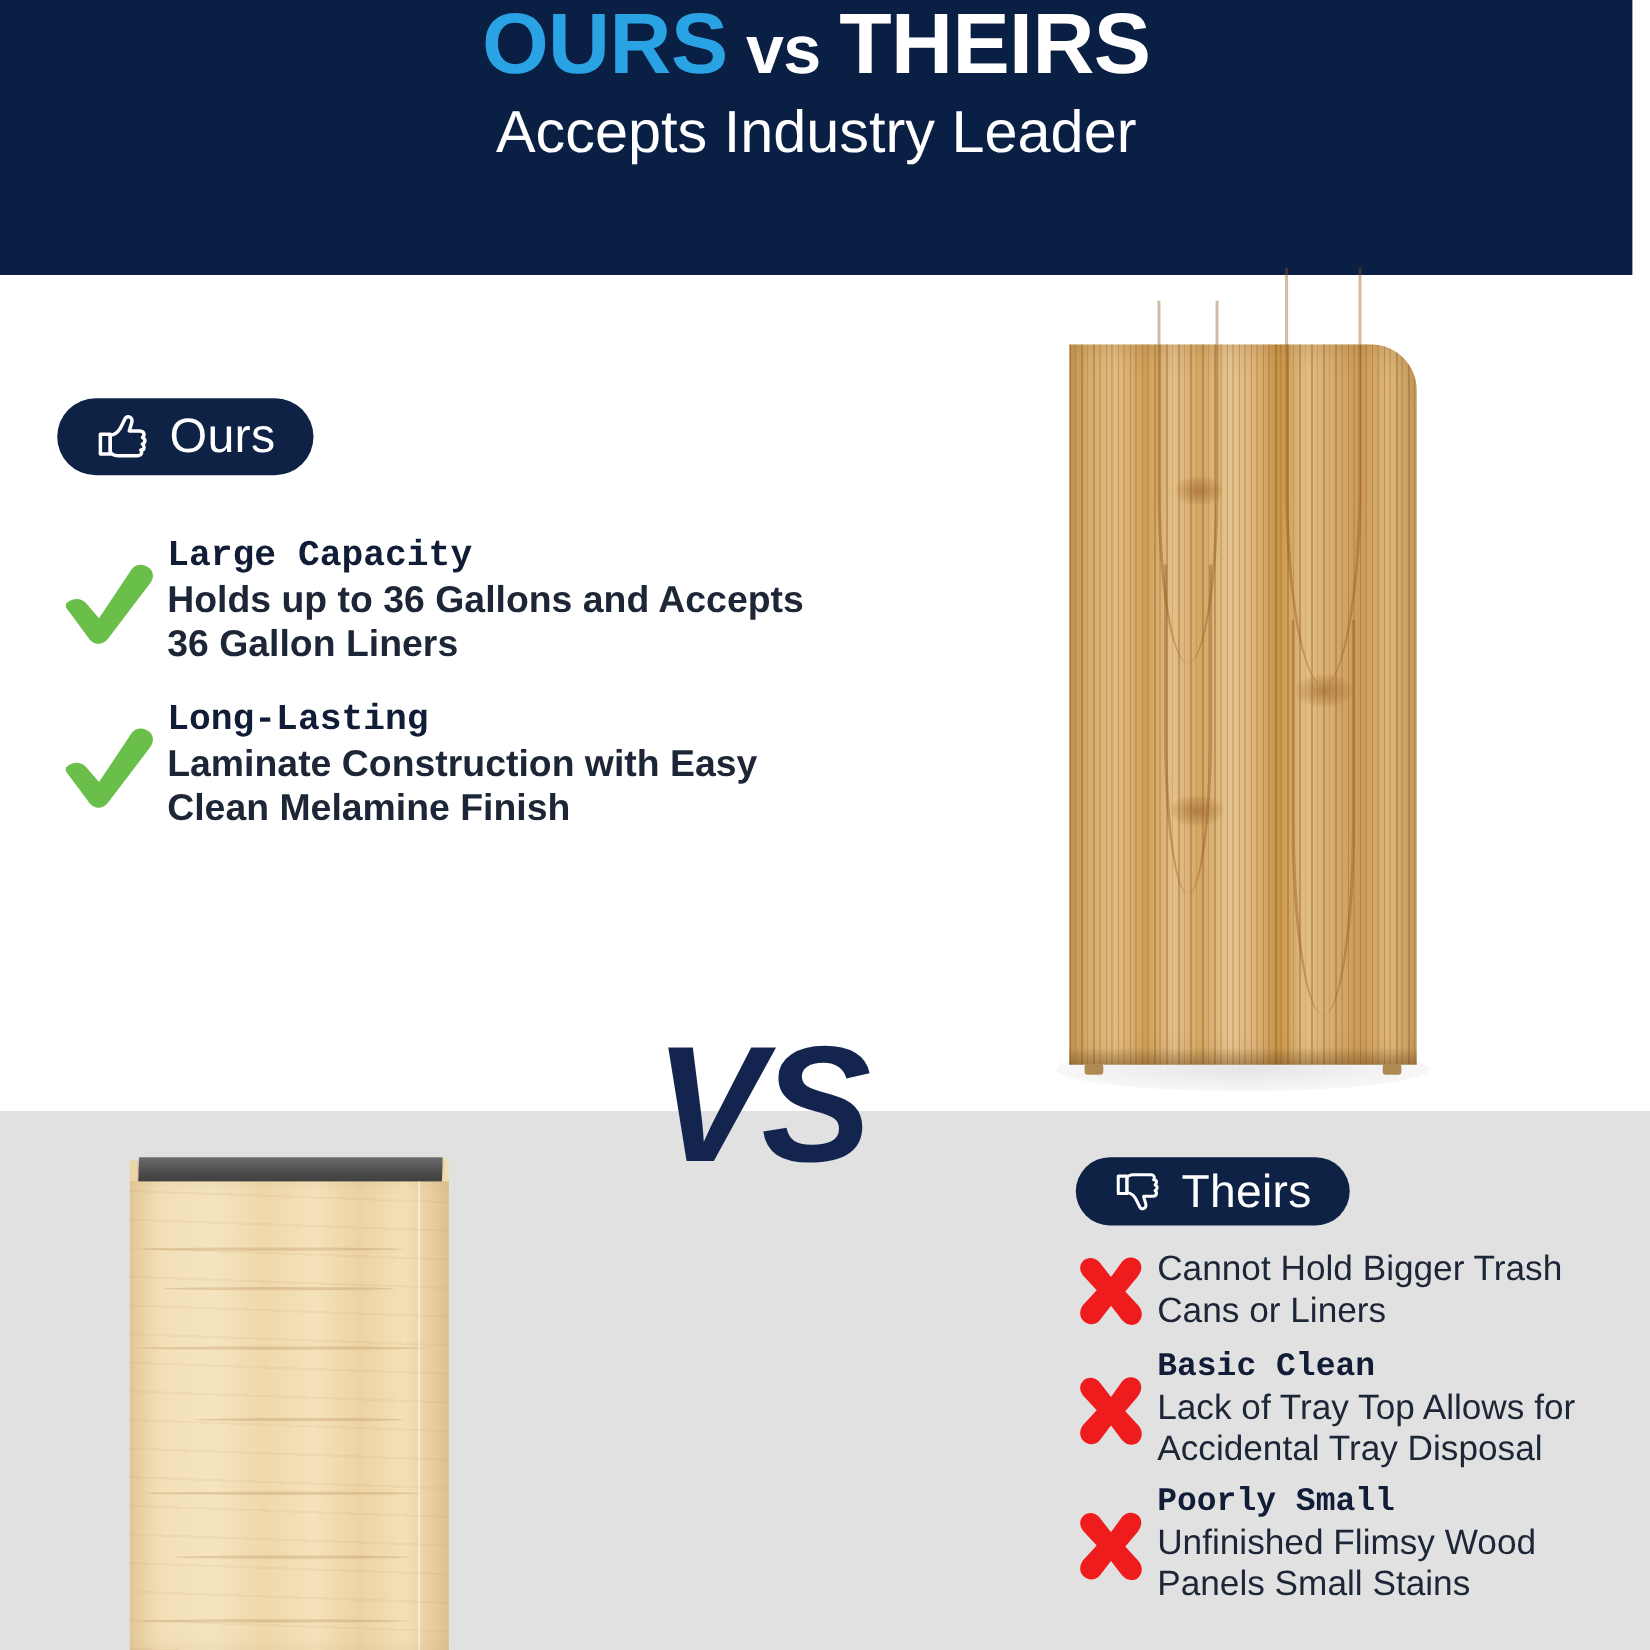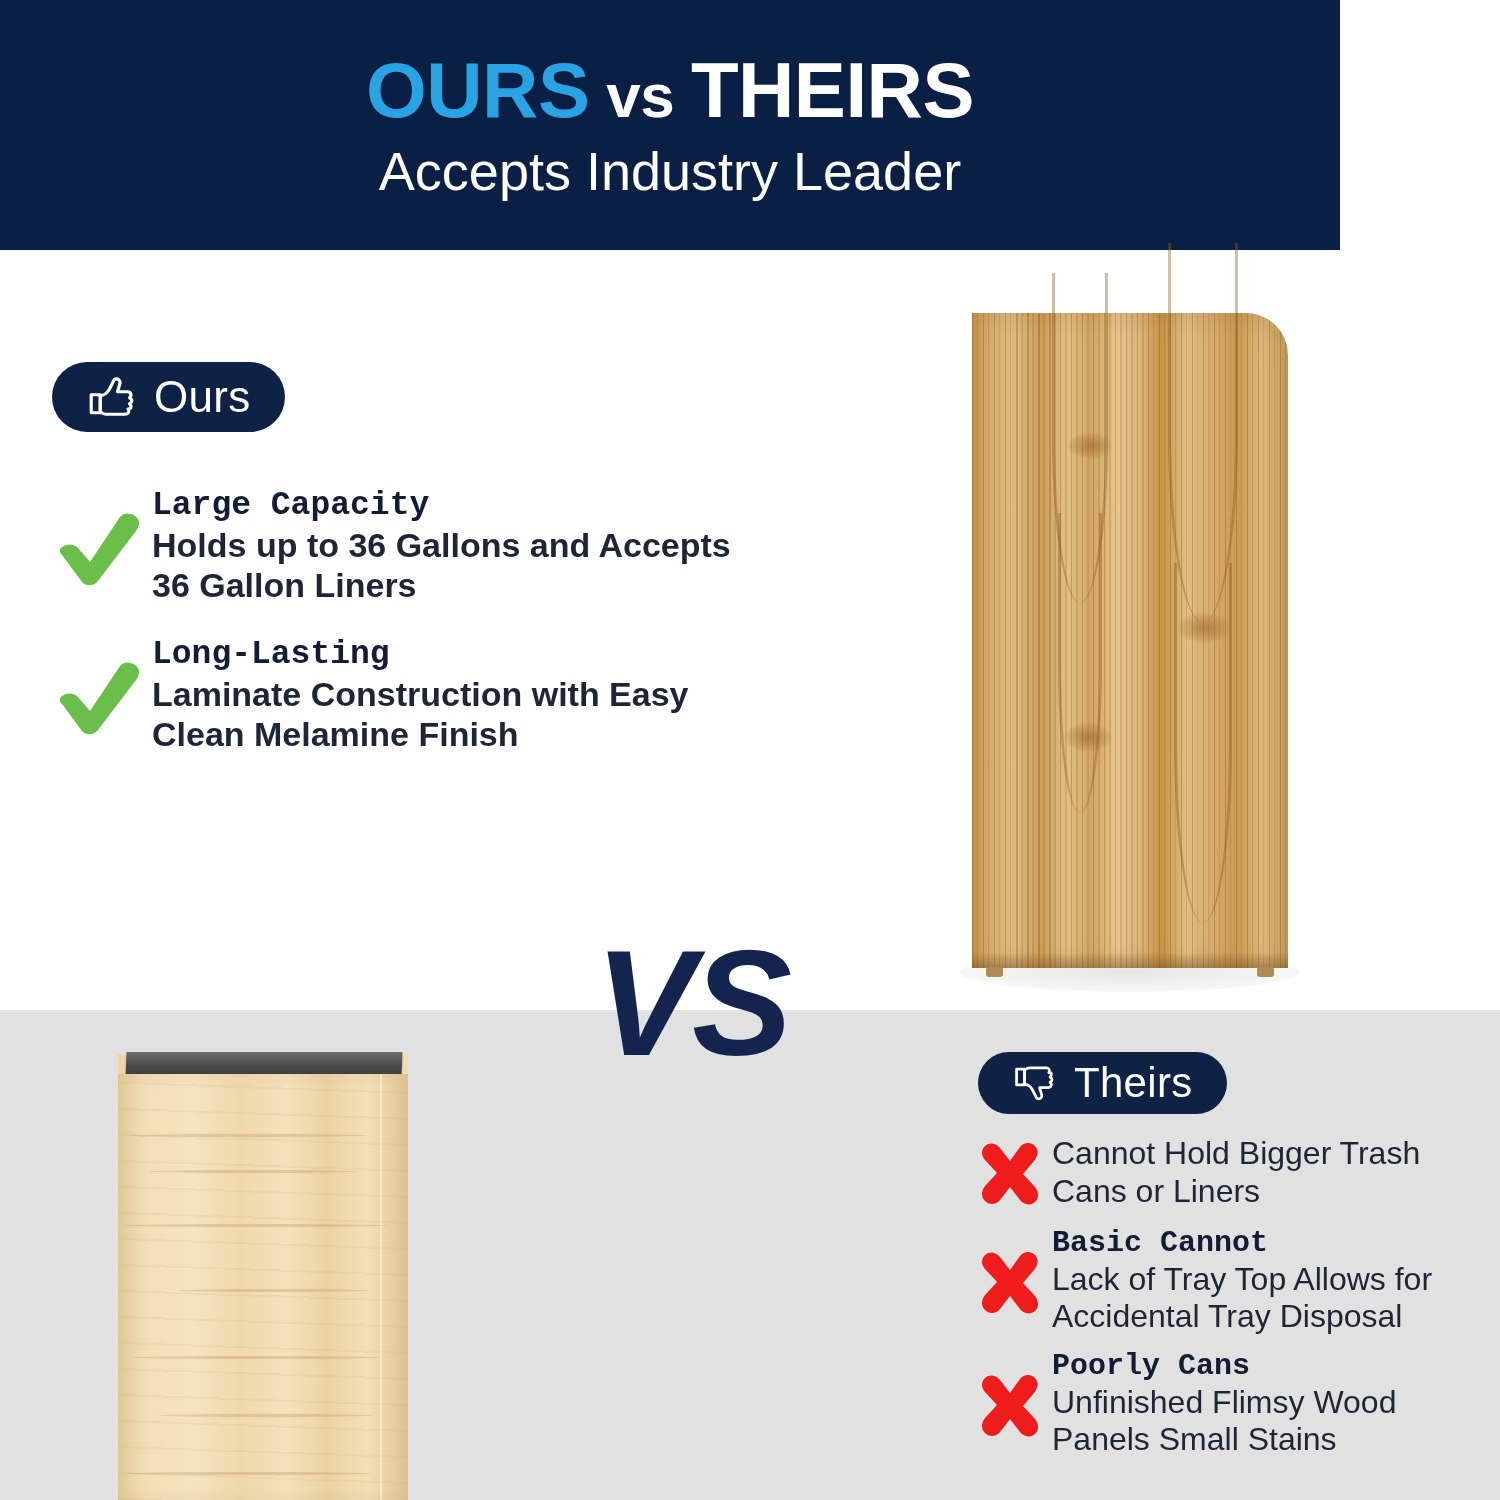--- a/index.html
+++ b/index.html
@@ -6,24 +6,24 @@
   html,body { width:1500px; height:1500px; }
   body {
     font-family:"Liberation Sans", sans-serif;
     background:#ffffff;
     position:relative;
     overflow:hidden;
   }
 
   
   .header{
-    position:absolute; left:0; top:0; width:1340px; height:250px;
+    position:absolute; left:0; top:0; width:1484px; height:250px;
     background:#0a1f44;
     display:flex; flex-direction:column;
-    align-items:center; justify-content:center;
+    align-items:center; 
     text-align:center;
   }
   .header-title{
     font-size:78px; font-weight:bold; line-height:1.0;
     letter-spacing:-0.5px; color:#ffffff;
     white-space:nowrap;
   }
   .header-title .accent{ color:#29a3e3; }
   .header-title .vs-small{ font-size:62px; }
   .header-sub{
@@ -306,32 +306,32 @@
 
   <div class="feature-row">
     <span class="mark">
       <svg width="74" height="72" viewBox="0 0 74 72">
         <path d="M12 9 C16 5 23 6 27 11 L37 24 L47 10 C51 5 58 5 62 9 C66 13 65 19 61 24 L50 37
                  L62 50 C66 55 66 61 62 65 C58 69 51 68 47 63 L37 50 L27 63 C23 68 16 68 12 64
                  C8 60 8 54 12 49 L24 36 L12 23 C8 18 8 13 12 9 Z" fill="#ee1c1c"></path>
       </svg>
     </span>
     <span class="feature-text">
-      <div class="feature-title">Basic Cannot</div>
+      <div class="feature-title">Basic Clean</div>
       <div class="feature-desc">Lack of Tray Top Allows for Accidental Tray Disposal</div>
     </span>
   </div>
 
   <div class="feature-row">
     <span class="mark">
       <svg width="74" height="72" viewBox="0 0 74 72">
         <path d="M12 9 C16 5 23 6 27 11 L37 24 L47 10 C51 5 58 5 62 9 C66 13 65 19 61 24 L50 37
                  L62 50 C66 55 66 61 62 65 C58 69 51 68 47 63 L37 50 L27 63 C23 68 16 68 12 64
                  C8 60 8 54 12 49 L24 36 L12 23 C8 18 8 13 12 9 Z" fill="#ee1c1c"></path>
       </svg>
     </span>
     <span class="feature-text">
-      <div class="feature-title">Poorly Cans</div>
+      <div class="feature-title">Poorly Small</div>
       <div class="feature-desc">Unfinished Flimsy Wood Panels Small Stains</div>
     </span>
   </div>
 
 </div>
 
 </body></html>

